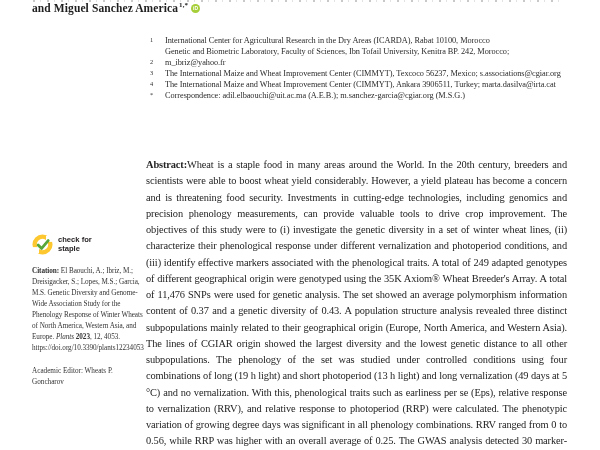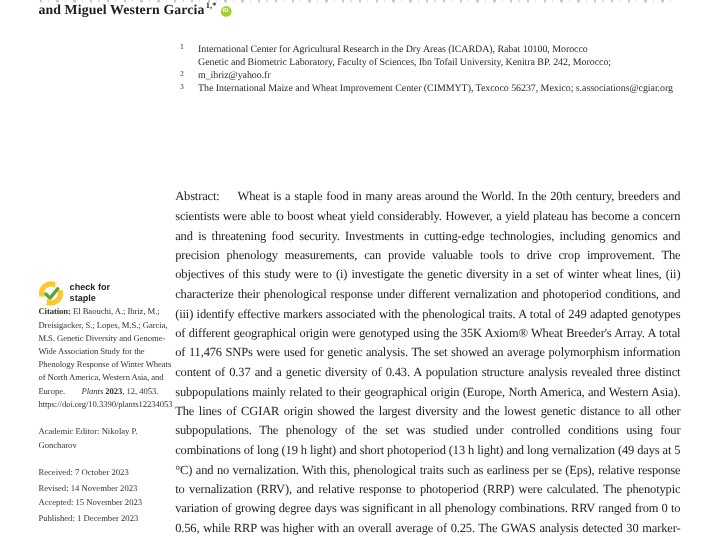--- a/index.html
+++ b/index.html
@@ -46,66 +46,74 @@
     transform: translateY(-1px); font-weight: normal;
   }
   .affil-text { flex: 1; letter-spacing: -0.05px; }
 
   
   .abstract {
     position: absolute; left: 146px; top: 157px; width: 421px;
     font-size: 10.4px; line-height: 16.25px; text-align: justify;
     color: #232323; letter-spacing: -0.12px;
   }
-  .abstract .abstract-label { font-weight: normal; margin-right: 15px; }
+  .abstract .abstract-label { font-weight: bold; margin-right: 0; }
 
   
   .sidebar {
     position: absolute; left: 32px; top: 234px; width: 112px;
     font-size: 7.2px; line-height: 11px; color: #333;
   }
   .crossmark {
     display: flex; align-items: center; gap: 5px;
-    cursor: pointer;
+    margin-bottom: 11px; cursor: pointer;
   }
   .crossmark-text {
     font-family: "Liberation Sans", sans-serif; font-weight: bold;
     font-size: 7.6px; line-height: 8.4px; color: #231f20;
   }
   .citation { margin: 0 0 12px 0; letter-spacing: -0.05px; }
   .citation .cite-label { font-weight: bold; margin-top: 12px; }
-  .citation .cite-journal { font-style: italic; margin-left: 12px; }
+  .citation .cite-journal { font-style: italic; }
   .citation .cite-year { font-weight: bold; }
   .citation .cite-vol { }
   .editor { margin: 0 0 12px 0; }
   .dates p { margin: 0 0 1.4px 0; line-height: 11.2px; }
 </style>
 </head>
 <body>
 
 <div class="page">
 
   <div class="top-sliver"></div>
 
   <div class="author-line">
-    <span>and Miguel Western Garcia</span><sup>1,*</sup><span class="orcid">iD</span>
+    <span>and Miguel Sanchez America</span><sup>1,*</sup><span class="orcid">iD</span>
   </div>
 
   <div class="affils">
     <div class="affil-row">
       <span class="affil-marker">1</span>
       <div class="affil-text">International Center for Agricultural Research in the Dry Areas (ICARDA), Rabat 10100, Morocco</div>
     </div>
     <div class="affil-row">
       <span class="affil-marker">2</span>
       <div class="affil-text">Genetic and Biometric Laboratory, Faculty of Sciences, Ibn Tofail University, Kenitra BP. 242, Morocco; m_ibriz@yahoo.fr</div>
     </div>
     <div class="affil-row">
       <span class="affil-marker">3</span>
       <div class="affil-text">The International Maize and Wheat Improvement Center (CIMMYT), Texcoco 56237, Mexico; s.associations@cgiar.org</div>
+    </div>
+    <div class="affil-row">
+      <span class="affil-marker">4</span>
+      <div class="affil-text">The International Maize and Wheat Improvement Center (CIMMYT), Ankara 3906511, Turkey; marta.dasilva@irta.cat</div>
+    </div>
+    <div class="affil-row">
+      <span class="affil-marker">*</span>
+      <div class="affil-text">Correspondence: adil.elbaouchi@uit.ac.ma (A.E.B.); m.sanchez-garcia@cgiar.org (M.S.G.)</div>
     </div>
   </div>
 
   <div class="abstract">
     <span class="abstract-label">Abstract:</span><span>Wheat is a staple food in many areas around the World. In the 20th century, breeders and scientists were able to boost wheat yield considerably. However, a yield plateau has become a concern and is threatening food security. Investments in cutting-edge technologies, including genomics and precision phenology measurements, can provide valuable tools to drive crop improvement. The objectives of this study were to (i) investigate the genetic diversity in a set of winter wheat lines, (ii) characterize their phenological response under different vernalization and photoperiod conditions, and (iii) identify effective markers associated with the phenological traits. A total of 249 adapted genotypes of different geographical origin were genotyped using the 35K Axiom® Wheat Breeder's Array. A total of 11,476 SNPs were used for genetic analysis. The set showed an average polymorphism information content of 0.37 and a genetic diversity of 0.43. A population structure analysis revealed three distinct subpopulations mainly related to their geographical origin (Europe, North America, and Western Asia). The lines of CGIAR origin showed the largest diversity and the lowest genetic distance to all other subpopulations. The phenology of the set was studied under controlled conditions using four combinations of long (19 h light) and short photoperiod (13 h light) and long vernalization (49 days at 5 °C) and no vernalization. With this, phenological traits such as earliness per se (Eps), relative response to vernalization (RRV), and relative response to photoperiod (RRP) were calculated. The phenotypic variation of growing degree days was significant in all phenology combinations. RRV ranged from 0 to 0.56, while RRP was higher with an overall average of 0.25. The GWAS analysis detected 30 marker-trait associations linked to five phenological traits. The highest significant marker was detected on chromosome 2D with a value of −log10(p) = 11.69. Only four loci known to regulate flowering exceeded the Bonferroni correction threshold of −log10(p) &gt; 5.1. These results outline a solid foundation to address global food security and offer tools and opportunities for advancing crop improvement strategies.</span>
   </div>
 
   <div class="sidebar">
 
     <div class="crossmark">
@@ -120,24 +128,18 @@
       <span class="crossmark-text">
         <span>check for</span><br>
         <span>staple</span>
       </span>
     </div>
 
     <p class="citation">
       <span class="cite-label">Citation:</span><span> El Baouchi, A.; Ibriz, M.; Dreisigacker, S.; Lopes, M.S.; Garcia, M.S. Genetic Diversity and Genome-Wide Association Study for the Phenology Response of Winter Wheats of North America, Western Asia, and Europe. </span><span class="cite-journal">Plants</span><span class="cite-year"> 2023</span><span>, </span><span class="cite-vol">12</span><span>, 4053. </span><span>https://doi.org/10.3390/plants12234053</span>
     </p>
 
-    <p class="editor">Academic Editor: Nikolay P. Goncharov</p>
+    <p class="editor">Academic Editor: Wheats P. Goncharov</p>
 
-    <div class="dates">
-      <p>Received: 7 October 2023</p>
-      <p>Revised: 14 November 2023</p>
-      <p>Accepted: 15 November 2023</p>
-      <p>Published: 1 December 2023</p>
-    </div>
 
   </div>
 
 </div>
 
 </body></html>

